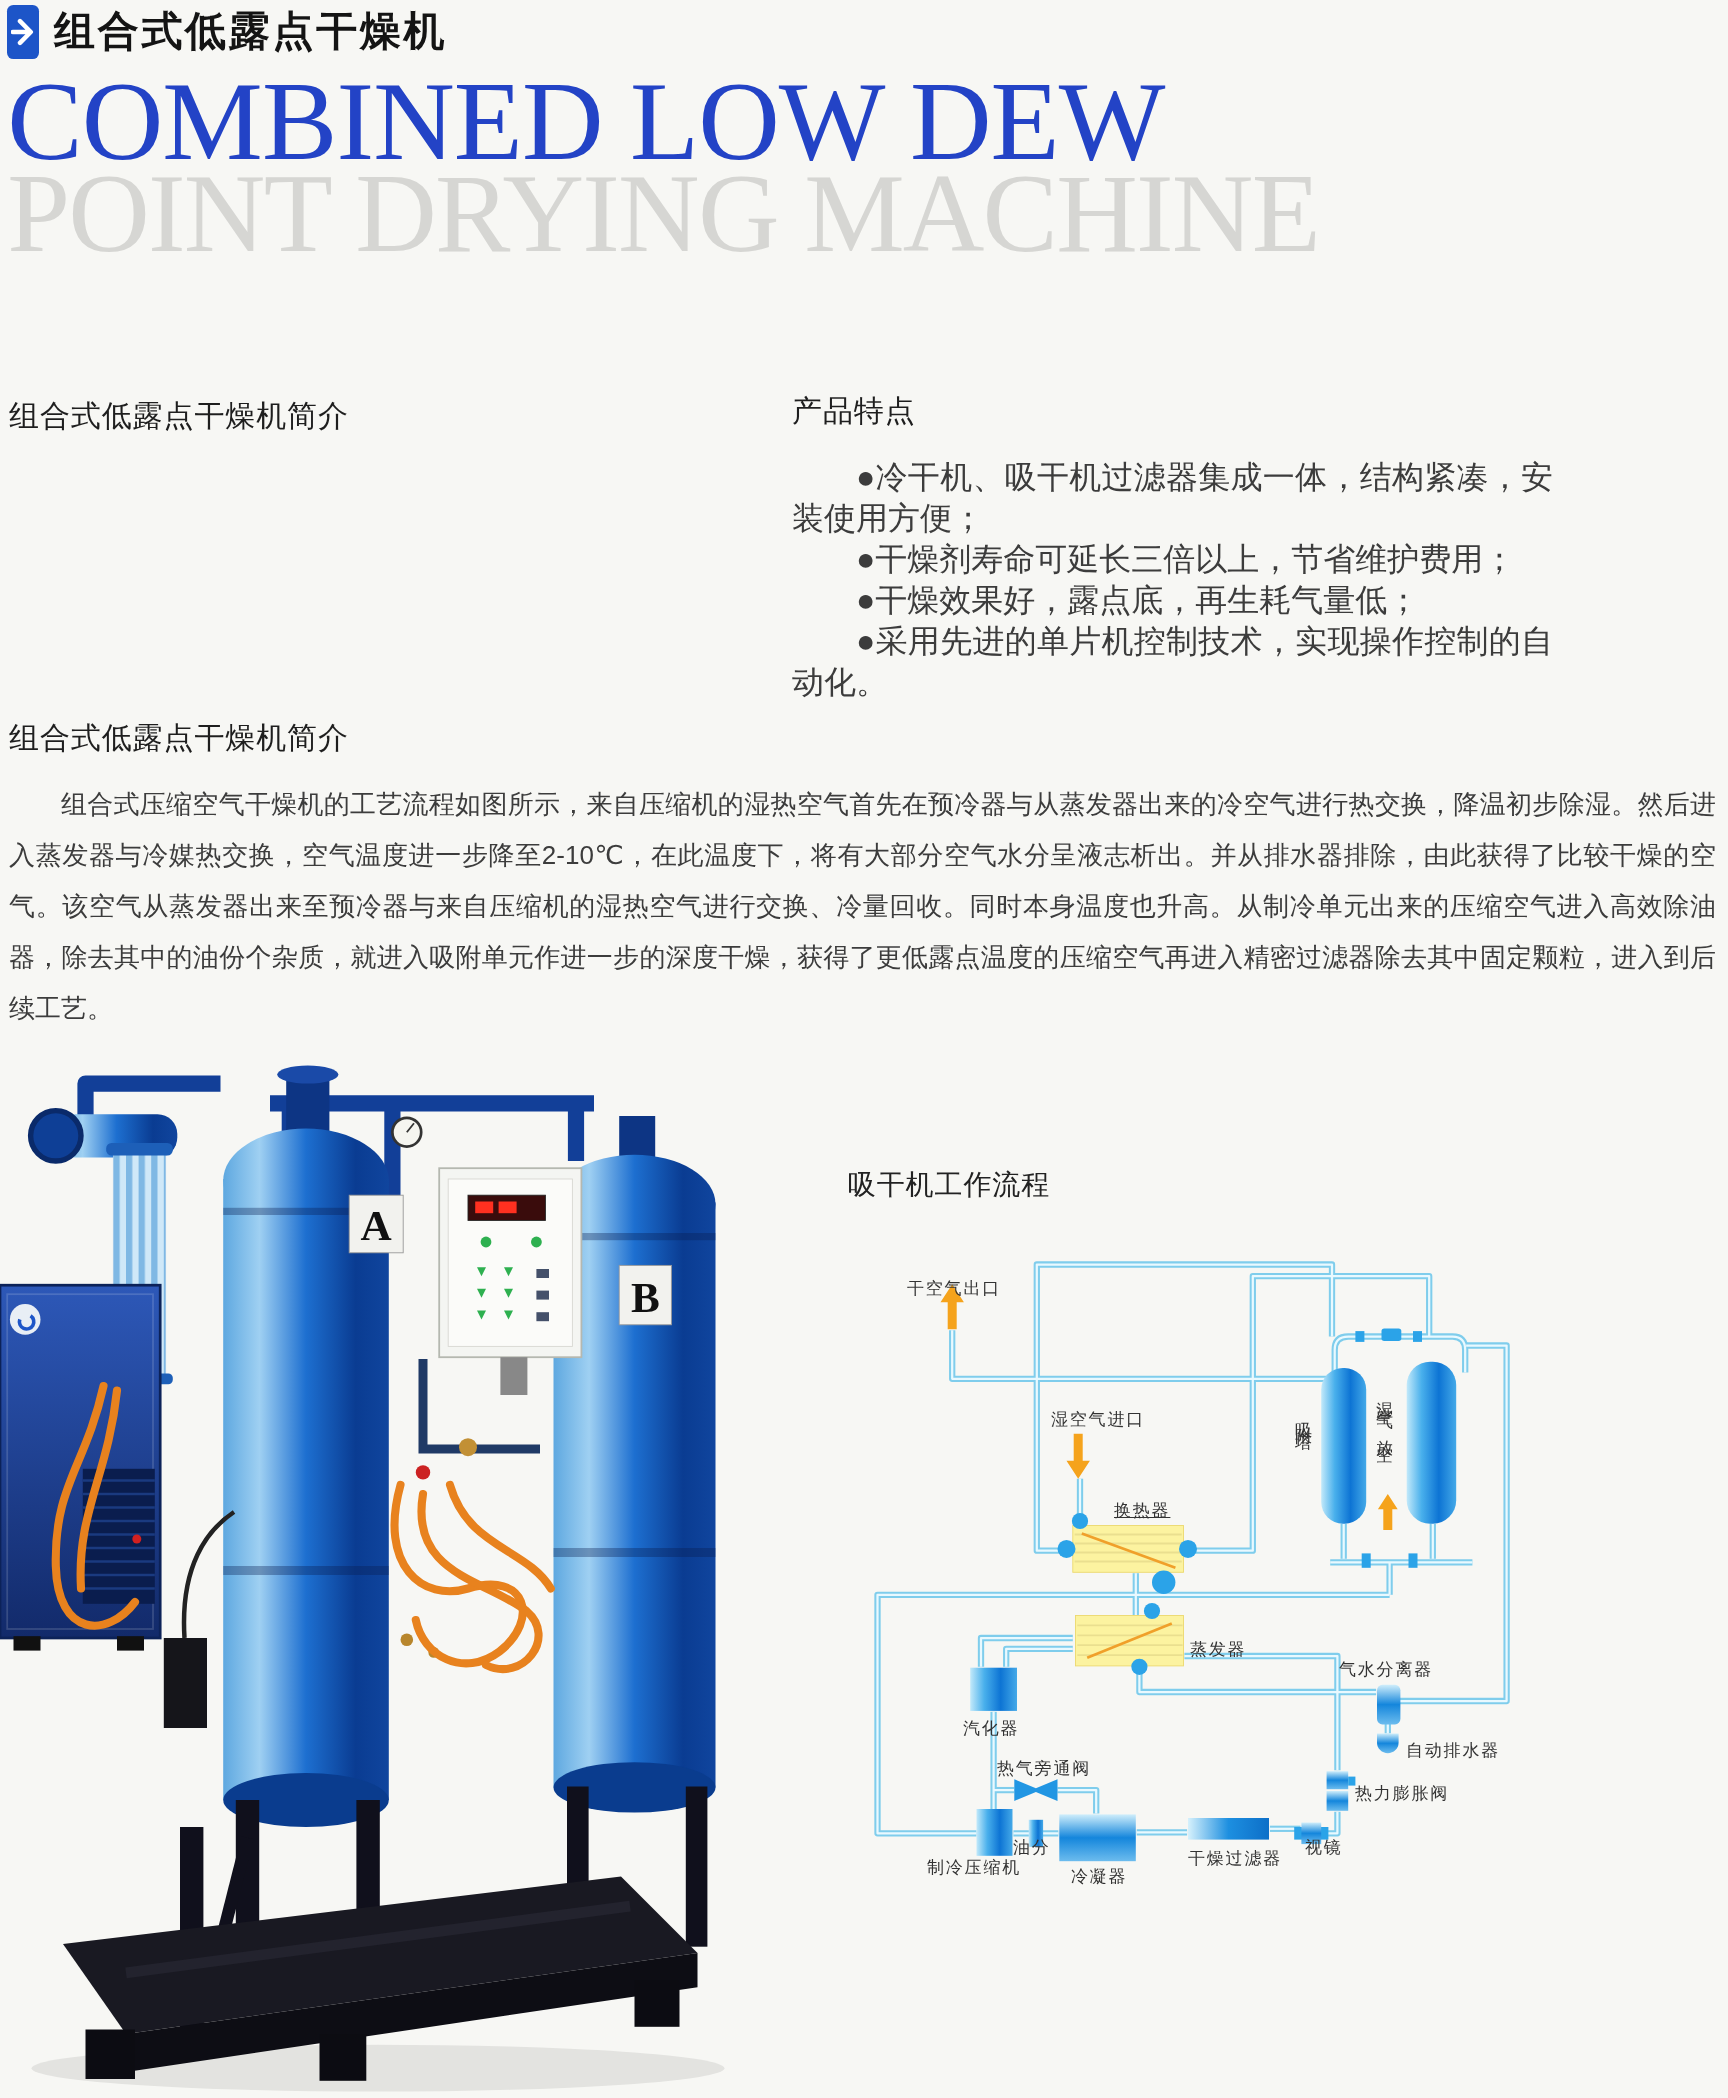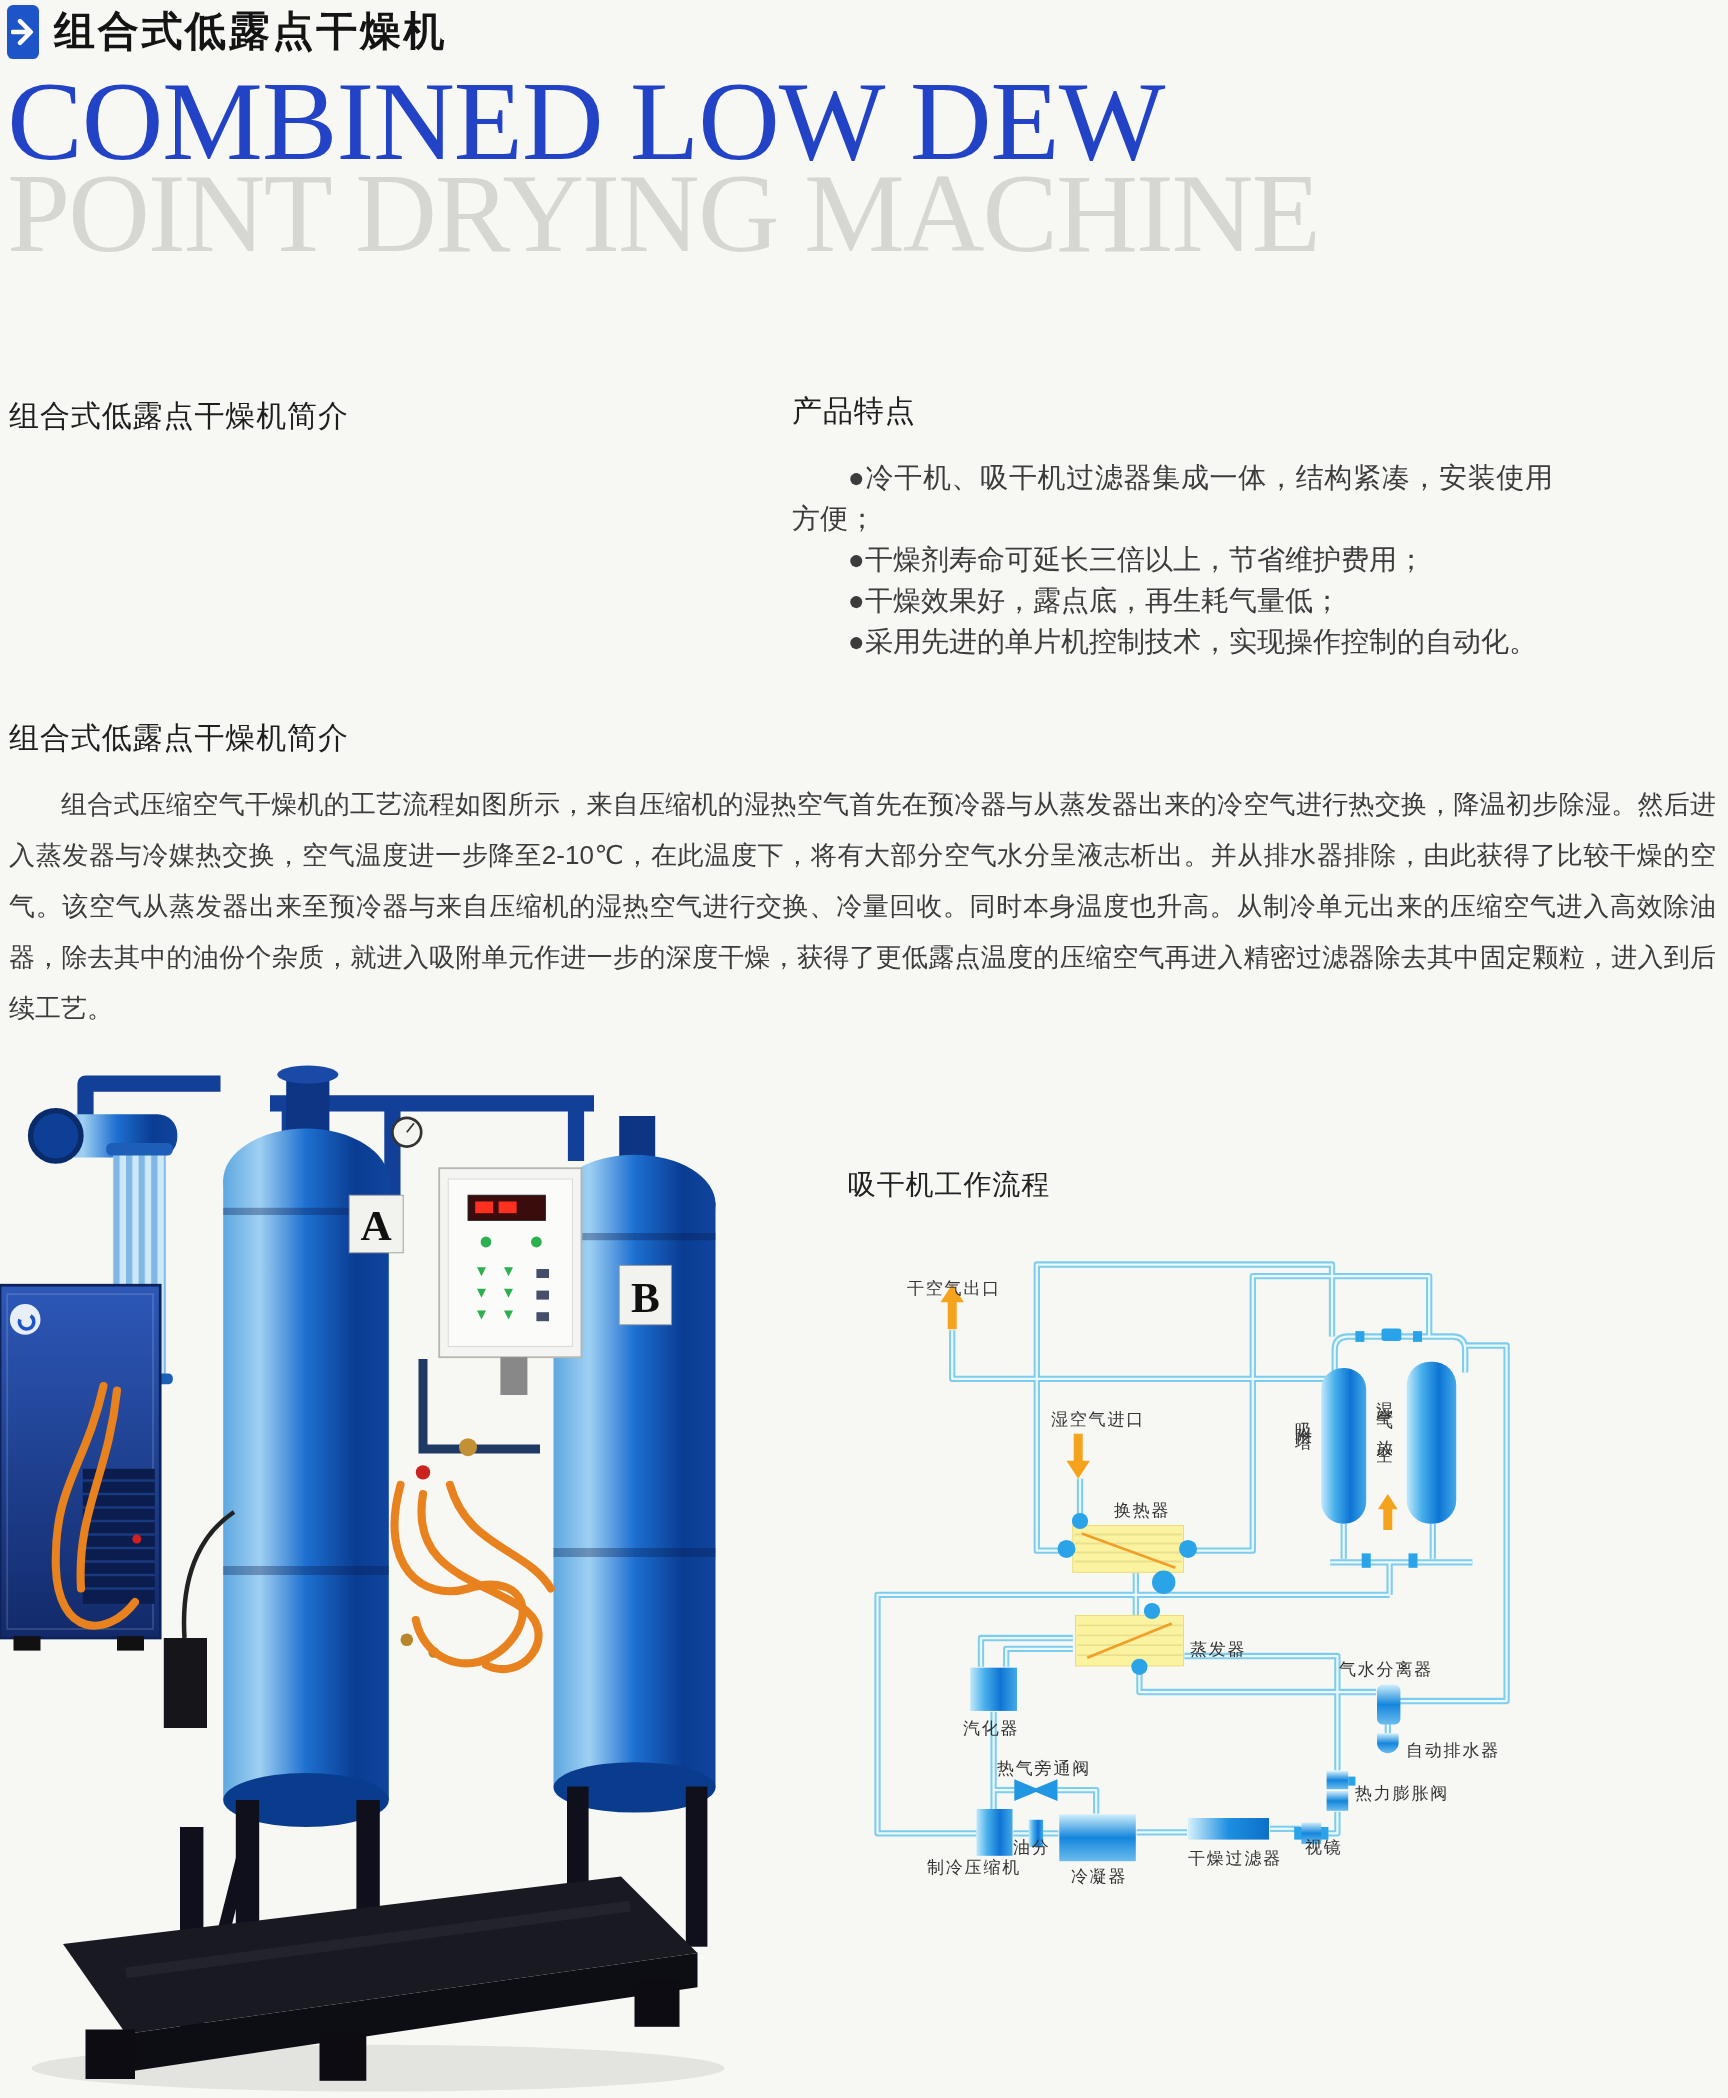--- a/index.html
+++ b/index.html
@@ -20,21 +20,21 @@
     font-size:113px;line-height:1.1;color:#d6d6d3;white-space:nowrap;letter-spacing:-1.8px;}
   
   .h2{font-size:30px;color:#1e1e1e;letter-spacing:0.9px;white-space:nowrap;}
   #sec1-h{left:9px;top:396px;}
   #feat-h{left:792px;top:391px;}
   #sec2-h{left:9px;top:718px;}
   
   .para{font-size:26px;line-height:47px;text-align:justify;text-indent:2em;color:#3c3c3c;}
   #sec1-p{left:9px;top:461px;width:711px;}
   #feat-list{left:792px;top:457px;width:761px;}
-  #feat-list p{margin:0;font-size:28px;line-height:41px;text-indent:2em;text-align:justify;color:#3c3c3c;}
+  #feat-list p{margin:0;font-size:32px;line-height:41px;text-indent:2em;text-align:justify;color:#3c3c3c;}
   #sec2-p{left:9px;top:779px;width:1707px;line-height:51px;}
   
   #diagram{left:837px;top:1152px;width:873px;height:783px;}
   #diag-title{left:10.8px;top:14.4px;font-size:28px;font-weight:400;color:#222;letter-spacing:0.9px;white-space:nowrap;}
   .dlabel{position:absolute;font-size:17px;color:#333;letter-spacing:1.8px;white-space:nowrap;}
   .vlabel{writing-mode:vertical-rl;letter-spacing:5.4px;}
   
   .plate-letter{font-family:"Liberation Serif","DejaVu Serif",serif;font-weight:700;}
 </style>
 </head>
@@ -301,21 +301,21 @@
 
       <rect x="600" y="592" width="26" height="44" rx="6" fill="url(#gV)"></rect>
       <path d="M600,646 h24 v10 a12,12 0 0 1 -24,0 z" fill="url(#gV)"></path>
 
       <path d="M197,697 L221,707 L245,697 V721 L221,711 L197,721 Z" fill="#2196e3"></path>
     </svg>
 
     <div class="abs" id="diag-title">吸干机工作流程</div>
     <div class="dlabel" style="left:70px;top:97px;margin-top:28px;">干空气出口</div>
     <div class="dlabel" style="left:214px;top:256px;">湿空气进口</div>
-    <div class="dlabel" style="left:277px;top:347px;">换热器</div>
+    <div class="dlabel" style="left:277px;top:347px;text-decoration:underline;">换热器</div>
     <div class="dlabel" style="left:353px;top:486px;">蒸发器</div>
     <div class="dlabel" style="left:126px;top:565px;">汽化器</div>
     <div class="dlabel" style="left:160px;top:605px;">热气旁通阀</div>
     <div class="dlabel vlabel" style="left:455px;top:257px;">吸附塔</div>
     <div class="dlabel vlabel" style="left:536px;top:236px;">湿空气、放空</div>
     <div class="dlabel" style="left:502px;top:506px;">气水分离器</div>
     <div class="dlabel" style="left:569px;top:587px;">自动排水器</div>
     <div class="dlabel" style="left:518px;top:630px;">热力膨胀阀</div>
     <div class="dlabel" style="left:468px;top:684px;">视镜</div>
     <div class="dlabel" style="left:351px;top:695px;">干燥过滤器</div>

